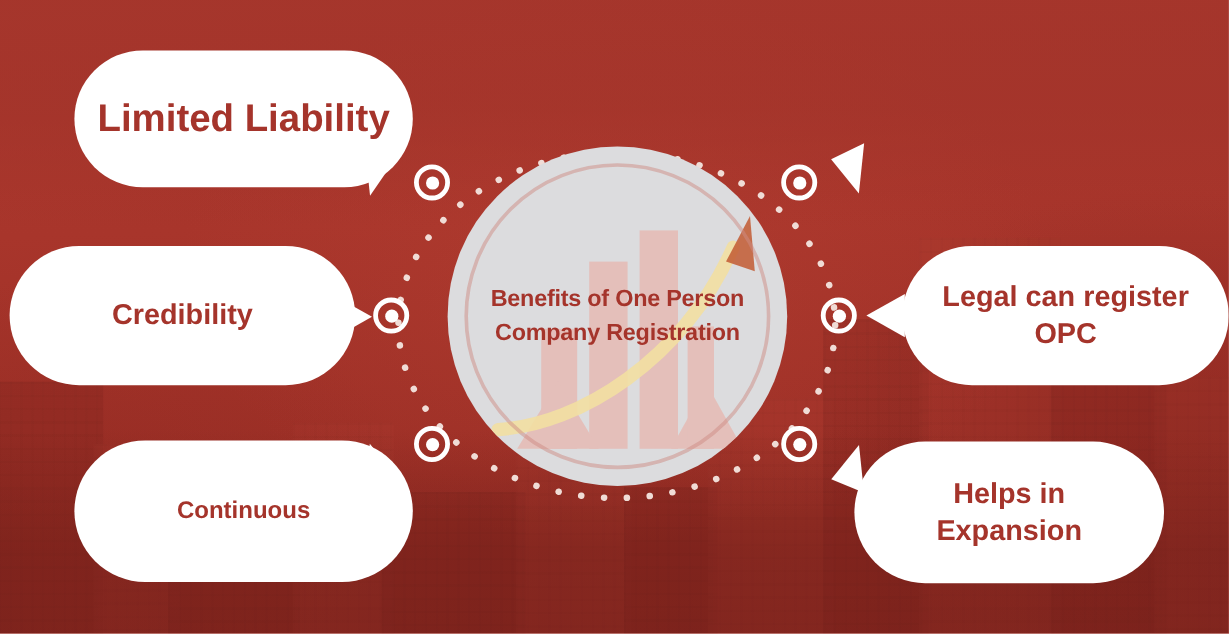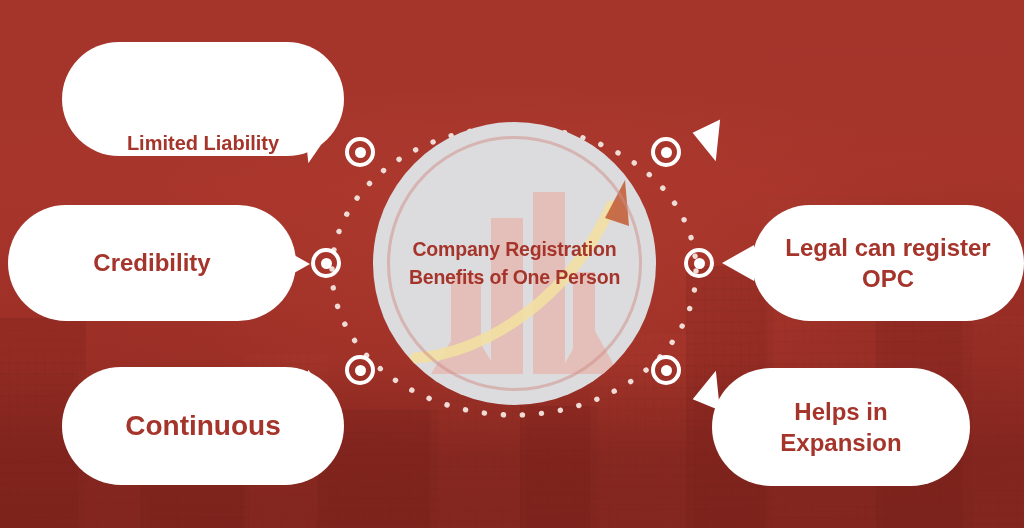--- a/index.html
+++ b/index.html
@@ -118,21 +118,21 @@
     z-index:5;
   }
   .bubble .txt { display:block; line-height:1.30; padding:0 14px; }
   .bubble .txt .ln { display:block; white-space:nowrap; }
 
   .tail { position:absolute; width:0; height:0; z-index:5; }
 
   
   #bubble-limited-liability {
     left:62px; top:42px; width:282px; height:114px;
-    border-radius:57px; font-size:20px;align-items:flex-end;
+    border-radius:57px; font-size:32px;
   }
   #tail-limited-liability {
     left:306px; top:118px;
     border-left:24px solid #ffffff;
     border-top:16px solid transparent;
     border-bottom:28px solid transparent;
     transform:rotate(-6deg);
   }
 
   #bubble-credibility {
@@ -141,21 +141,21 @@
   }
   #tail-credibility {
     left:278px; top:246px;
     border-left:32px solid #ffffff;
     border-top:18px solid transparent;
     border-bottom:18px solid transparent;
   }
 
   #bubble-continuous-existence {
     left:62px; top:367px; width:282px; height:118px;
-    border-radius:59px; font-size:28px;
+    border-radius:59px; font-size:20px;
   }
   #tail-continuous-existence {
     left:306px; top:371px;
     border-left:26px solid #ffffff;
     border-bottom:14px solid transparent;
     border-top:26px solid transparent;
     transform:rotate(6deg);
   }
 
   
@@ -238,22 +238,22 @@
         <rect x="200" y="150" width="22" height="102"></rect>
       </g>
 
       <path d="M42 236 C110 232 196 178 238 84" fill="none" stroke="#f2dfa2" stroke-width="11" stroke-linecap="round" opacity=".9"></path>
       <polygon points="232,96 252,58 256,104" fill="#c25a33" opacity=".85"></polygon>
     </svg>
 
     <div class="center-inner-ring"></div>
 
     <div class="center-title">
+      <span class="ln">Benefits of One Person</span>
       <span class="ln">Company Registration</span>
-      <span class="ln">Benefits of One Person</span>
     </div>
   </div>
 
   <div class="ring-marker" style="left:345px; top:137px;"></div>
   <div class="ring-marker" style="left:651px; top:137px;"></div>
   <div class="ring-marker" style="left:311px; top:248px;"></div>
   <div class="ring-marker" style="left:684px; top:248px;"></div>
   <div class="ring-marker" style="left:345px; top:355px;"></div>
   <div class="ring-marker" style="left:651px; top:355px;"></div>
 

